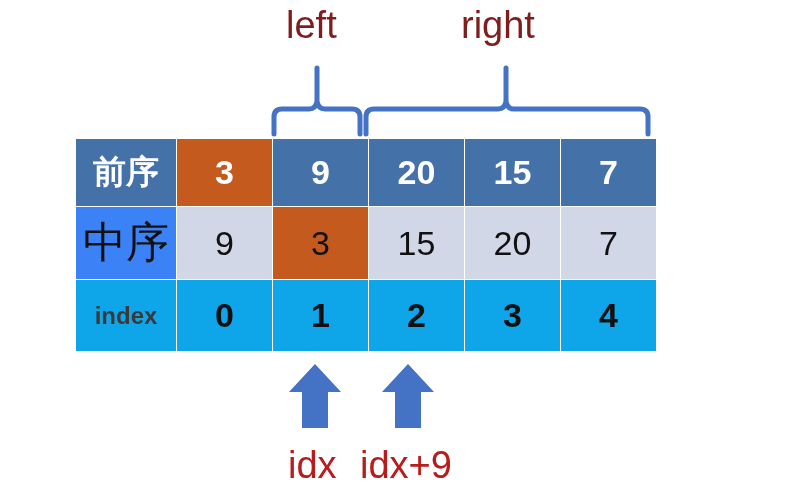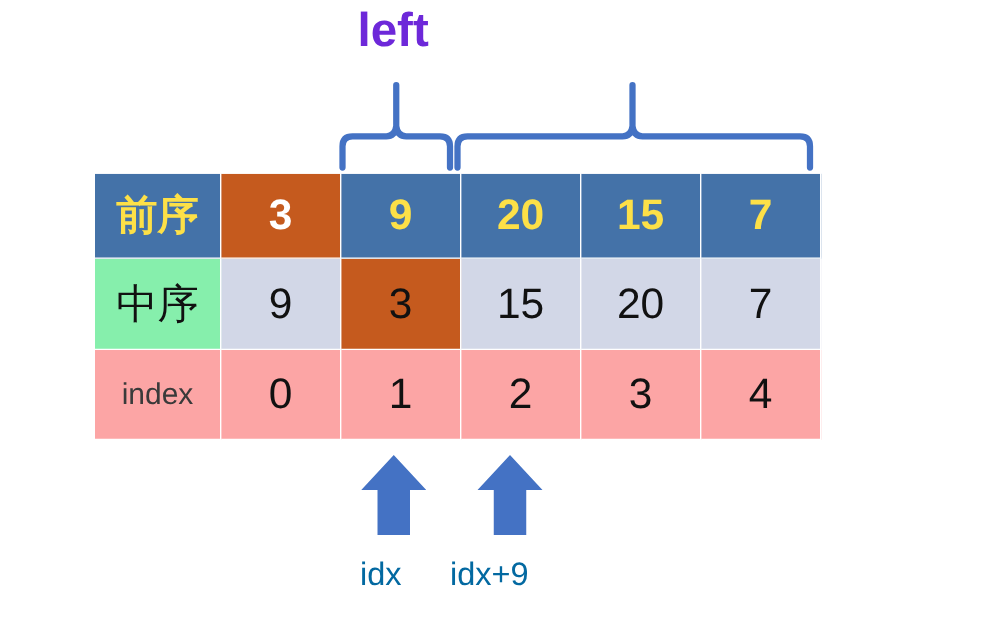--- a/index.html
+++ b/index.html
@@ -12,22 +12,22 @@
     width: 800px;
     height: 495px;
     background: #ffffff;
     font-family: "Liberation Sans", "DejaVu Sans", sans-serif;
     overflow: hidden;
   }
 
   
   .ann-label {
     position: absolute;
-    color: #6d28d9;
-    font-weight: 700;
+    color: #7f1d1d;
+    font-weight: 400;
     white-space: nowrap;
     line-height: 1;
     text-align: center;
   }
   #label-left  { left: 286px; top: 6px;  font-size: 38px; }
   #label-right { left: 461px; top: 6px;  font-size: 38px; }
   #label-root  { left: 175px; top: 85px; font-size: 38px; }
 
   
   #braces {
@@ -49,61 +49,62 @@
   }
   #grid td {
     padding: 0;
     text-align: center;
     vertical-align: middle;
     border: 1.5px solid #ffffff;
   }
   .col-head { width: 100px; }
   .col-cell { width: 95px; }
 
-  .r-pre  td { height: 67px; background: #4472A8; color: #fde047;
+  .r-pre  td { height: 67px; background: #4472A8; color: #ffffff;
                font-size: 34px; font-weight: bold; }
   .r-in   td { height: 72px; background: #D2D7E7; color: #111111;
                font-size: 34px; font-weight: normal; }
-  .r-idx  td { height: 71px; background: #fca5a5; color: #111111;
-               font-size: 34px; font-weight: normal; }
+  .r-idx  td { height: 71px; background: #0ea5e9; color: #111111;
+               font-size: 34px; font-weight: bold; }
 
   .r-pre td.head { font-size: 33px; font-weight: bold; }
-  .r-in  td.head { background: #86efac; font-size: 33px; }
+  .r-in  td.head { background: #3b82f6; font-size: 43px; }
   .r-idx td.head { font-size: 24px; color: #3a3a3a; }
 
   td.hl-orange-light { background: #C55A1E !important; color: #ffffff !important; }
   td.hl-orange-dark  { background: #C55A1E !important; color: #111111 !important; }
 
   
   #arrows {
     position: absolute;
     left: 0;
     top: 355;
     top: 355px;
     width: 800px;
     height: 80px;
   }
 
   
   .bot-label {
     position: absolute;
-    color: #0369a1;
-    font-size: 26px;
+    color: #b91c1c;
+    font-size: 38px;
     white-space: nowrap;
     line-height: 1;
   }
   #label-idx   { left: 288px; top: 446px; }
   #label-idx1  { left: 360px; top: 446px; }
 </style>
 </head>
 <body>
 
 <div id="canvas">
 
   <div class="ann-label" id="label-left">left</div>
+  <div class="ann-label" id="label-right">right</div>
 
   <svg id="braces" viewBox="0 0 800 140">
 
     <path d="M 274 134 L 274 117 Q 274 109 282 109 L 309 109 Q 316 109 317 101 L 317 68
              L 317 101 Q 318 109 325 109 L 352 109 Q 360 109 360 117 L 360 134" fill="none" stroke="#4472C4" stroke-width="5" stroke-linecap="round" stroke-linejoin="round"></path>
 
     <path d="M 366 134 L 366 117 Q 366 109 374 109 L 498 109 Q 505 109 506 101 L 506 68
              L 506 101 Q 507 109 514 109 L 640 109 Q 648 109 648 117 L 648 134" fill="none" stroke="#4472C4" stroke-width="5" stroke-linecap="round" stroke-linejoin="round"></path>
   </svg>
 

